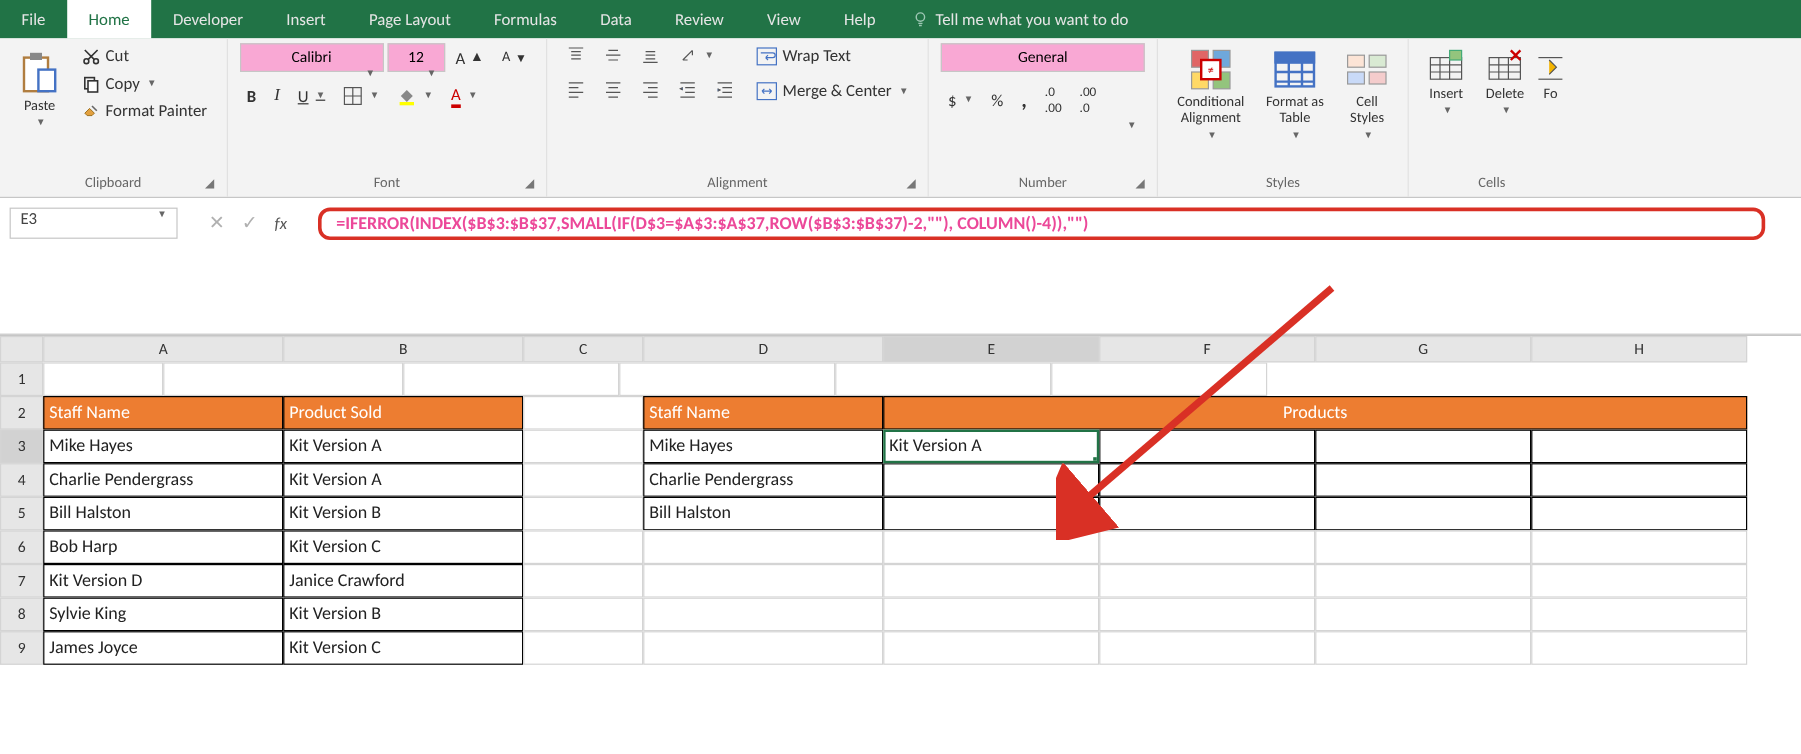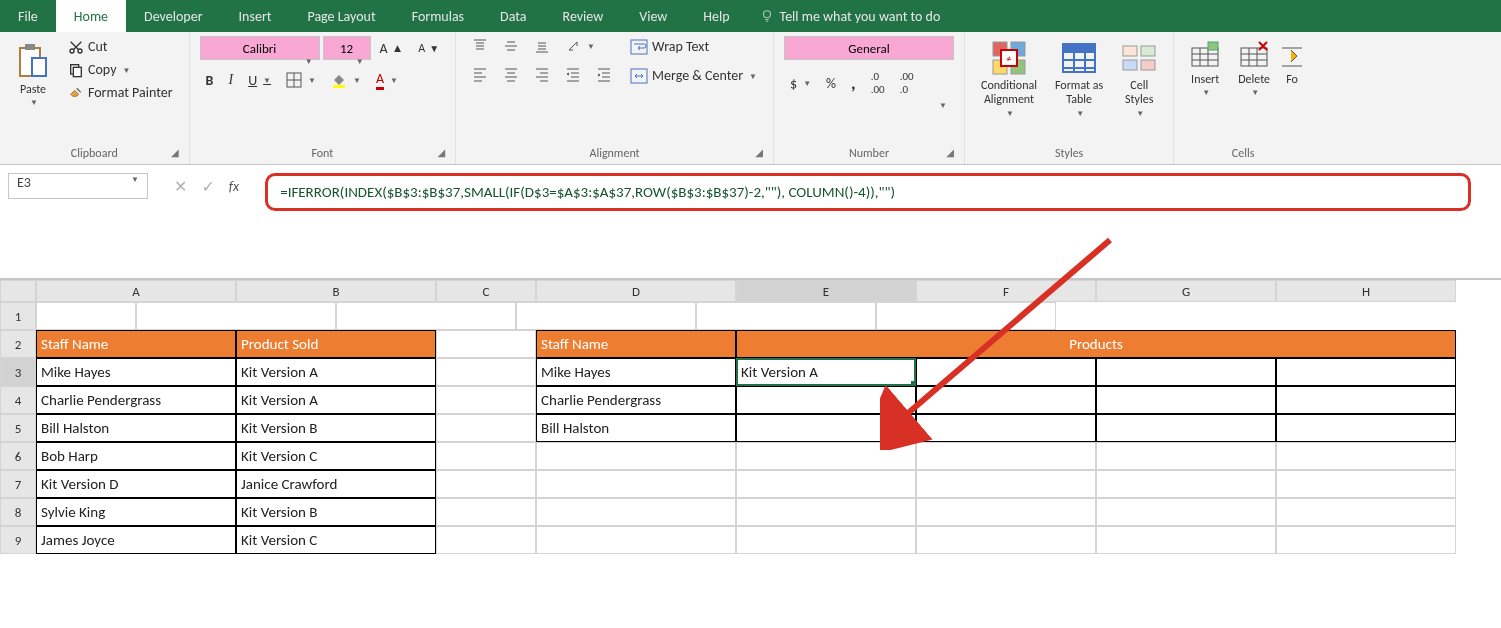--- a/index.html
+++ b/index.html
@@ -28,21 +28,21 @@
 .combo.size { width:48px; }
 .combo.numfmt { width:170px;gap:44px;}
 .combo .caret{ margin-left:auto; font-size:8px; color:#666;}
 
 
 .formula-area { background:#fff; border-bottom:1px solid #c6c6c6; display:flex; align-items:flex-start; height:114px; }
 .name-box { width:140px; border:1px solid #c6c6c6; margin:8px; height:26px; display:flex; padding:0 8px; font-size:14px; color:#444;}
 .name-box .caret{margin-left:auto; font-size:8px; color:#666;}
 .fx-controls { display:flex; gap:14px; align-items:center; height:26px; margin-top:8px; padding:0 18px; color:#b0b0b0; }
 .fx-controls .fx{ color:#555; font-style:italic; font-size:14px;}
-.formula-input { flex:1; margin:8px 30px 8px 8px; border:3px solid #d93025; border-radius:10px; height:38px; display:flex; align-items:center; padding:0 12px; font-size:15px; color:#14532d;}
+.formula-input { flex:1; margin:8px 30px 8px 8px; border:3px solid #d93025; border-radius:10px; height:27px; display:flex; align-items:center; padding:0 12px; font-size:15px; color:#ec4899;font-weight:bold;}
 
 
 svg.arrow { position:absolute; pointer-events:none; }
 
 
 .sheet { border-top:1px solid #c6c6c6; }
 .col-headers { display:flex; height:22px; }
 .corner { width:36px; border:1px solid #d4d4d4; background:#e6e6e6; }
 .ch { border:1px solid #d4d4d4; background:#e6e6e6; text-align:center; font-size:13px; color:#333; display:flex; align-items:center; justify-content:center;}
 .ch.sel{ background:#d2d2d2;}

